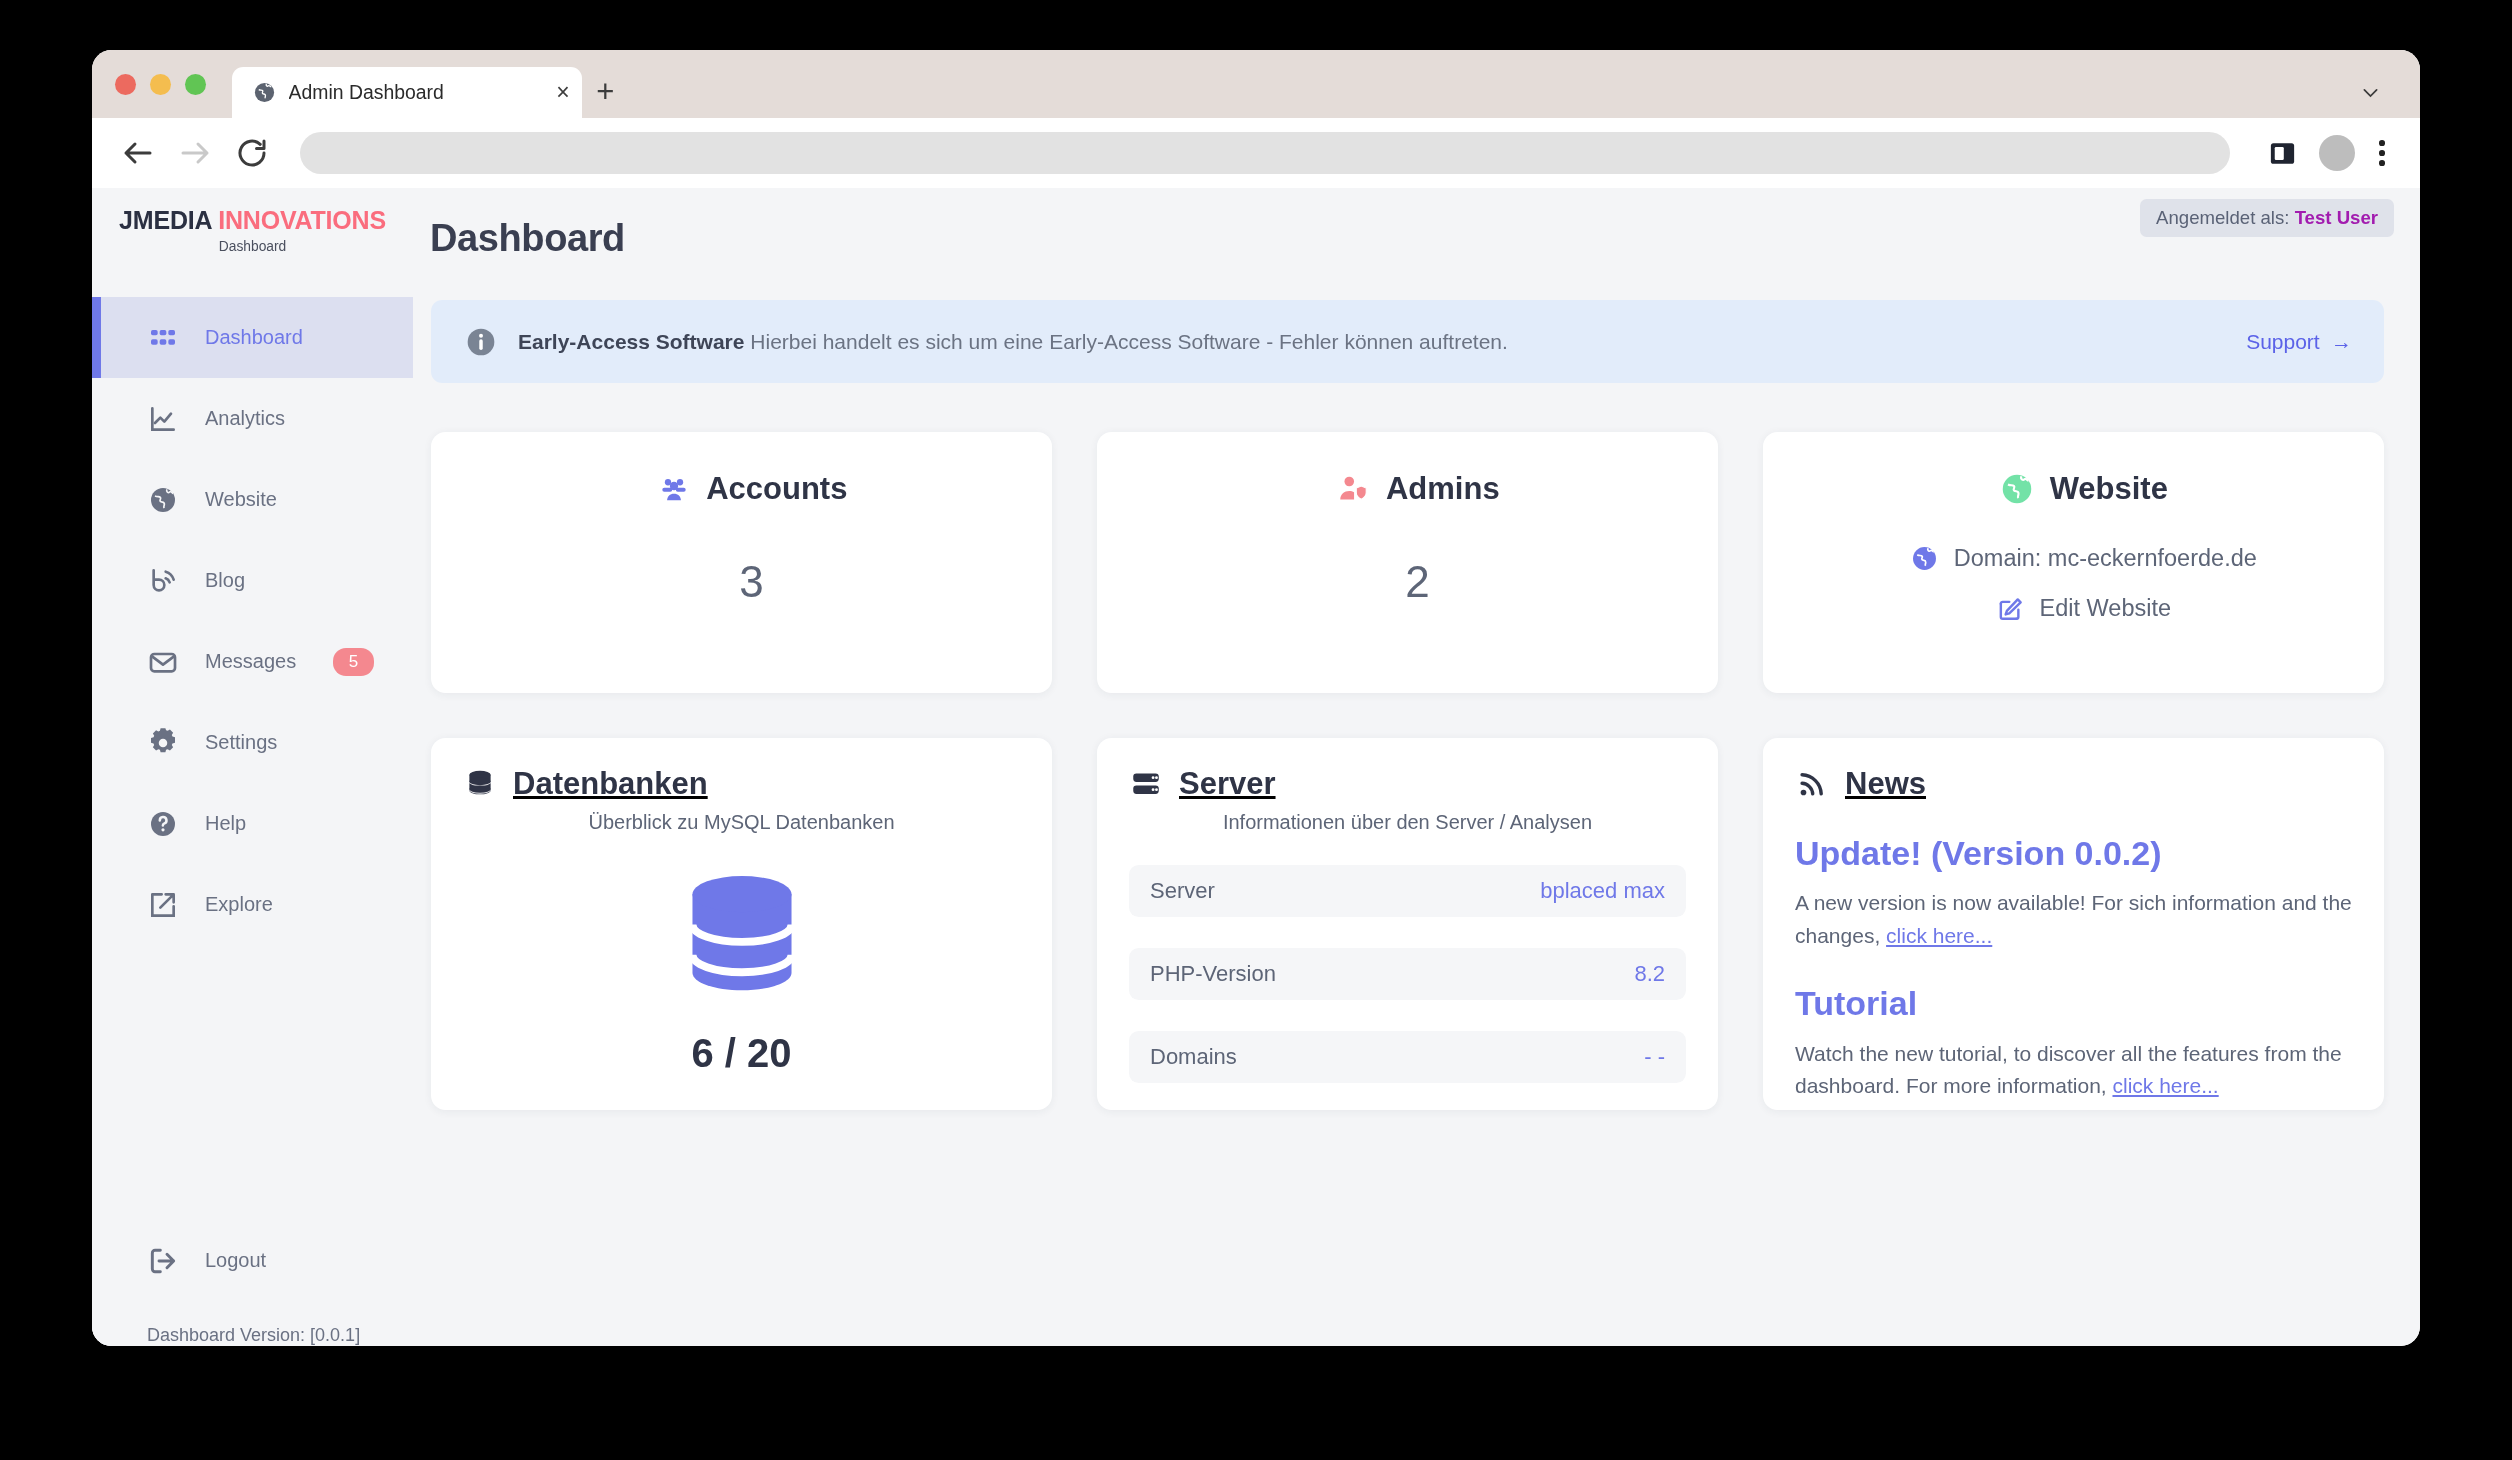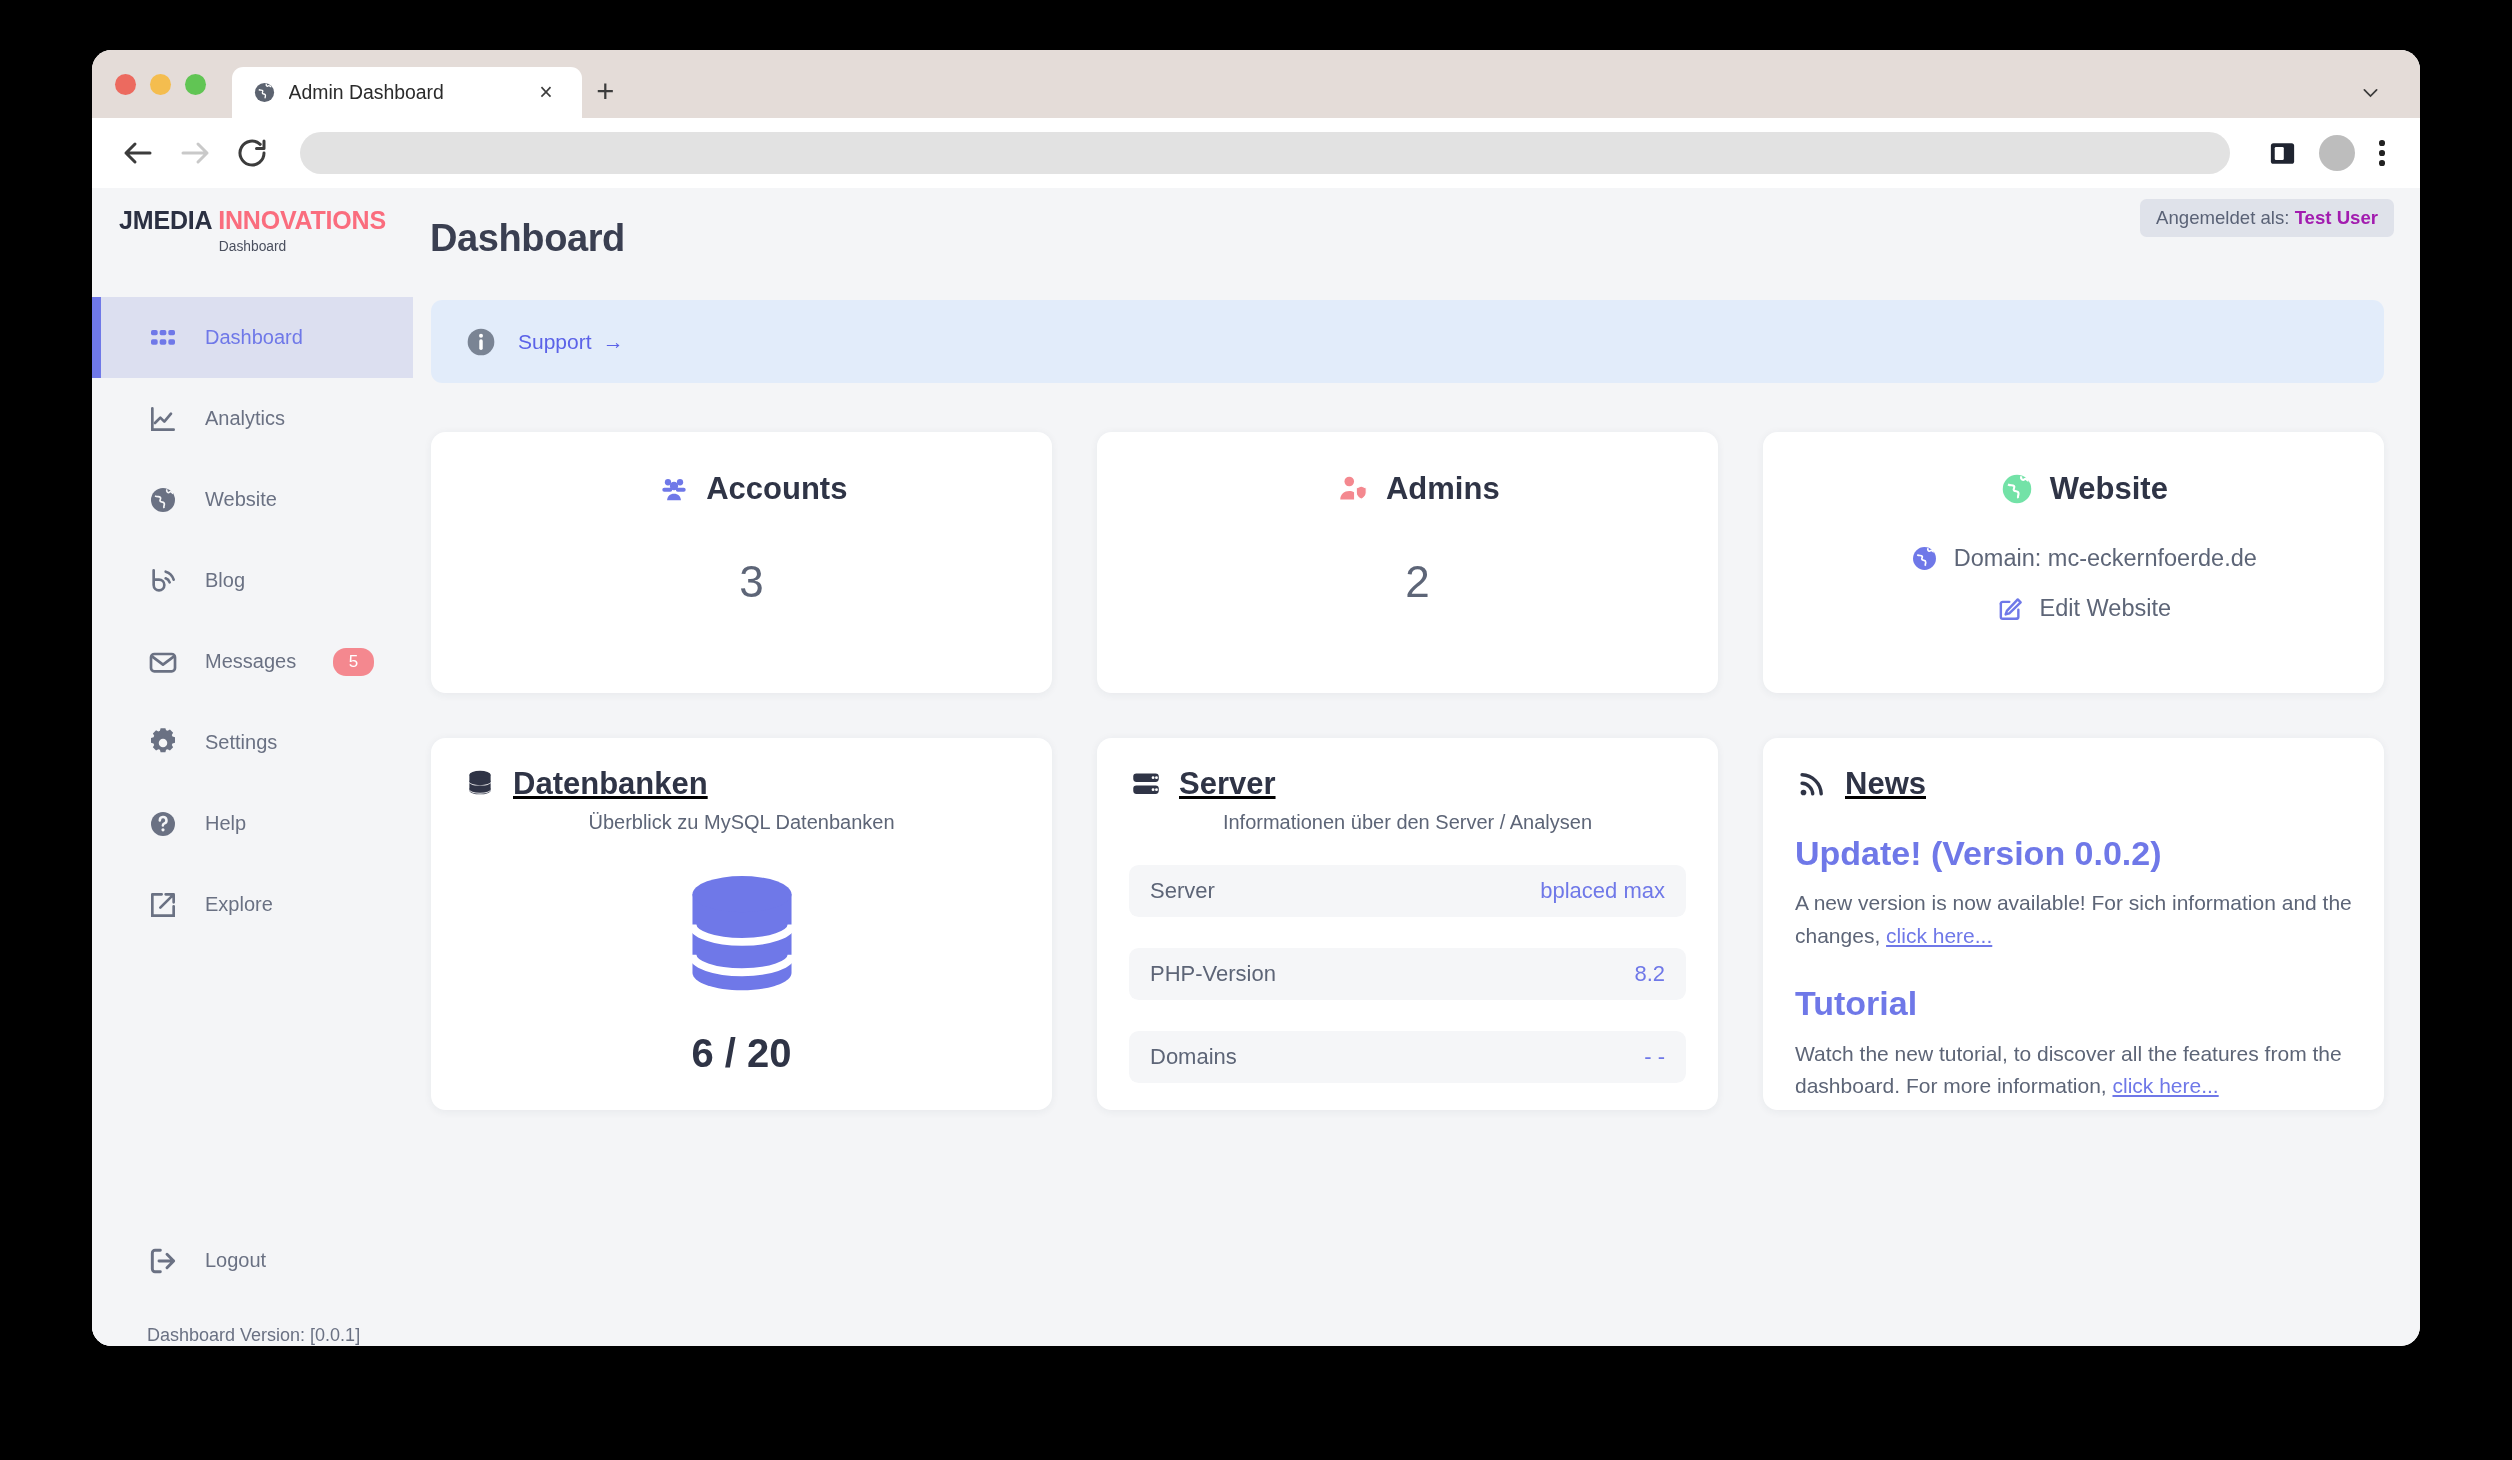--- a/index.html
+++ b/index.html
@@ -30,21 +30,21 @@
   .dot { width: 21px; height: 21px; border-radius: 50%; }
   .dot.red { background: #ec6a5f; }
   .dot.yellow { background: #f4bd4f; }
   .dot.green { background: #61c554; }
   .tab {
     margin-left: 26px;
     width: 350px; height: 51px;
     background: #fff;
     border-radius: 11.3px 11.3px 0 0;
     display: flex; align-items: center;
-    padding: 0 29px 0 21px;
+    padding: 0 12px 0 21px;
     gap: 13px;
   }
   .tab-favicon { width: 23px; height: 23px; flex: none; }
   .tab-title {
     font-size: 19.4px; color: #2b2b2b;
     flex: 1; white-space: nowrap; overflow: hidden; text-overflow: ellipsis;
   }
   .tab-close { font-size: 23px; color: #3c3c3c; line-height: 1; cursor: pointer; }
   .new-tab {
     margin-left: 14.6px; margin-bottom: 11.3px;
@@ -328,20 +328,24 @@
       </div>
 
       <div class="main">
 
         <div class="alert">
           <svg class="alert-icon" viewBox="0 0 24 24">
             <circle cx="12" cy="12" r="10" fill="#7a8494"></circle>
             <circle cx="12" cy="7.3" r="1.5" fill="#fff"></circle>
             <rect x="10.7" y="10" width="2.6" height="8" rx="1.3" fill="#fff"></rect>
           </svg>
+          <div class="alert-text">
+            <b>Early-Access Software</b>
+            <span>Hierbei handelt es sich um eine Early-Access Software - Fehler können auftreten.</span>
+          </div>
           <div class="alert-link">
             <span>Support</span>
             <span>→</span>
           </div>
         </div>
 
         <div class="cards-row">
 
           <div class="card stat-card">
             <div class="stat-head">

